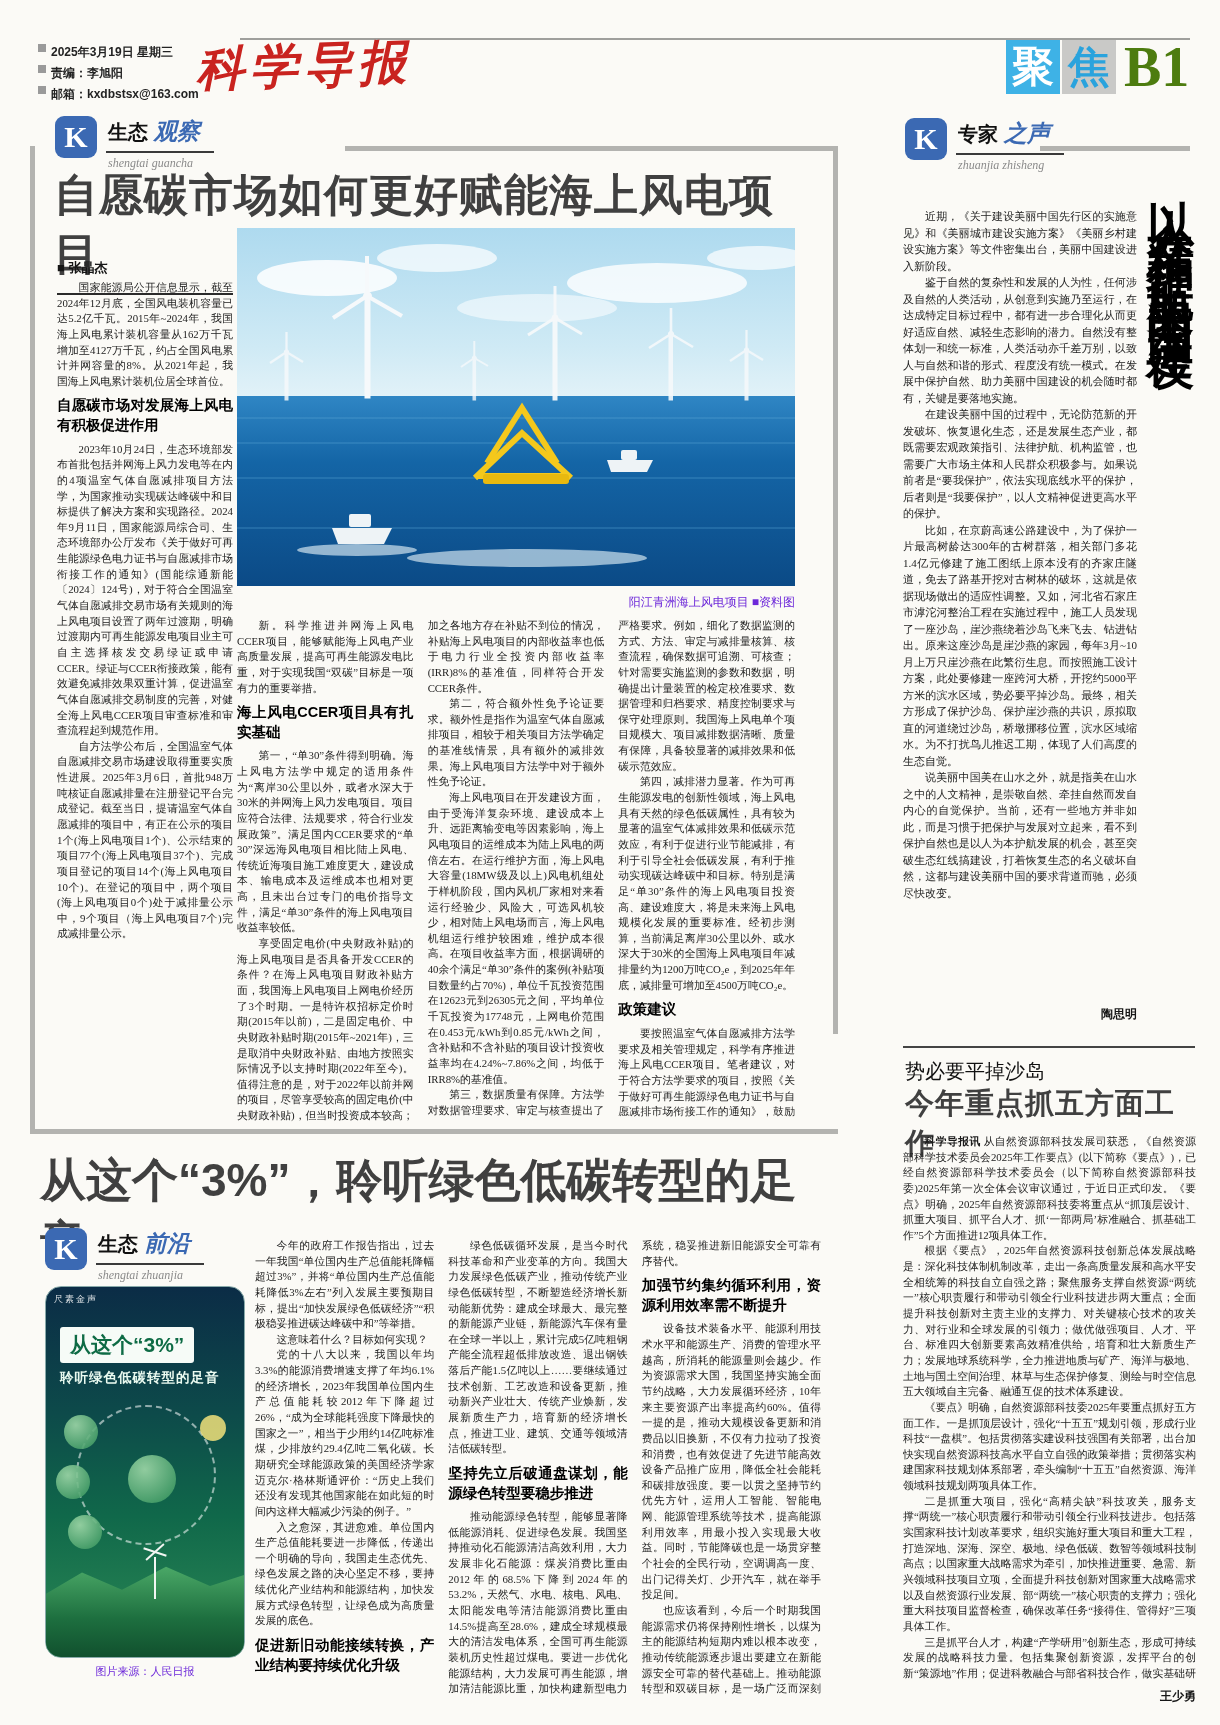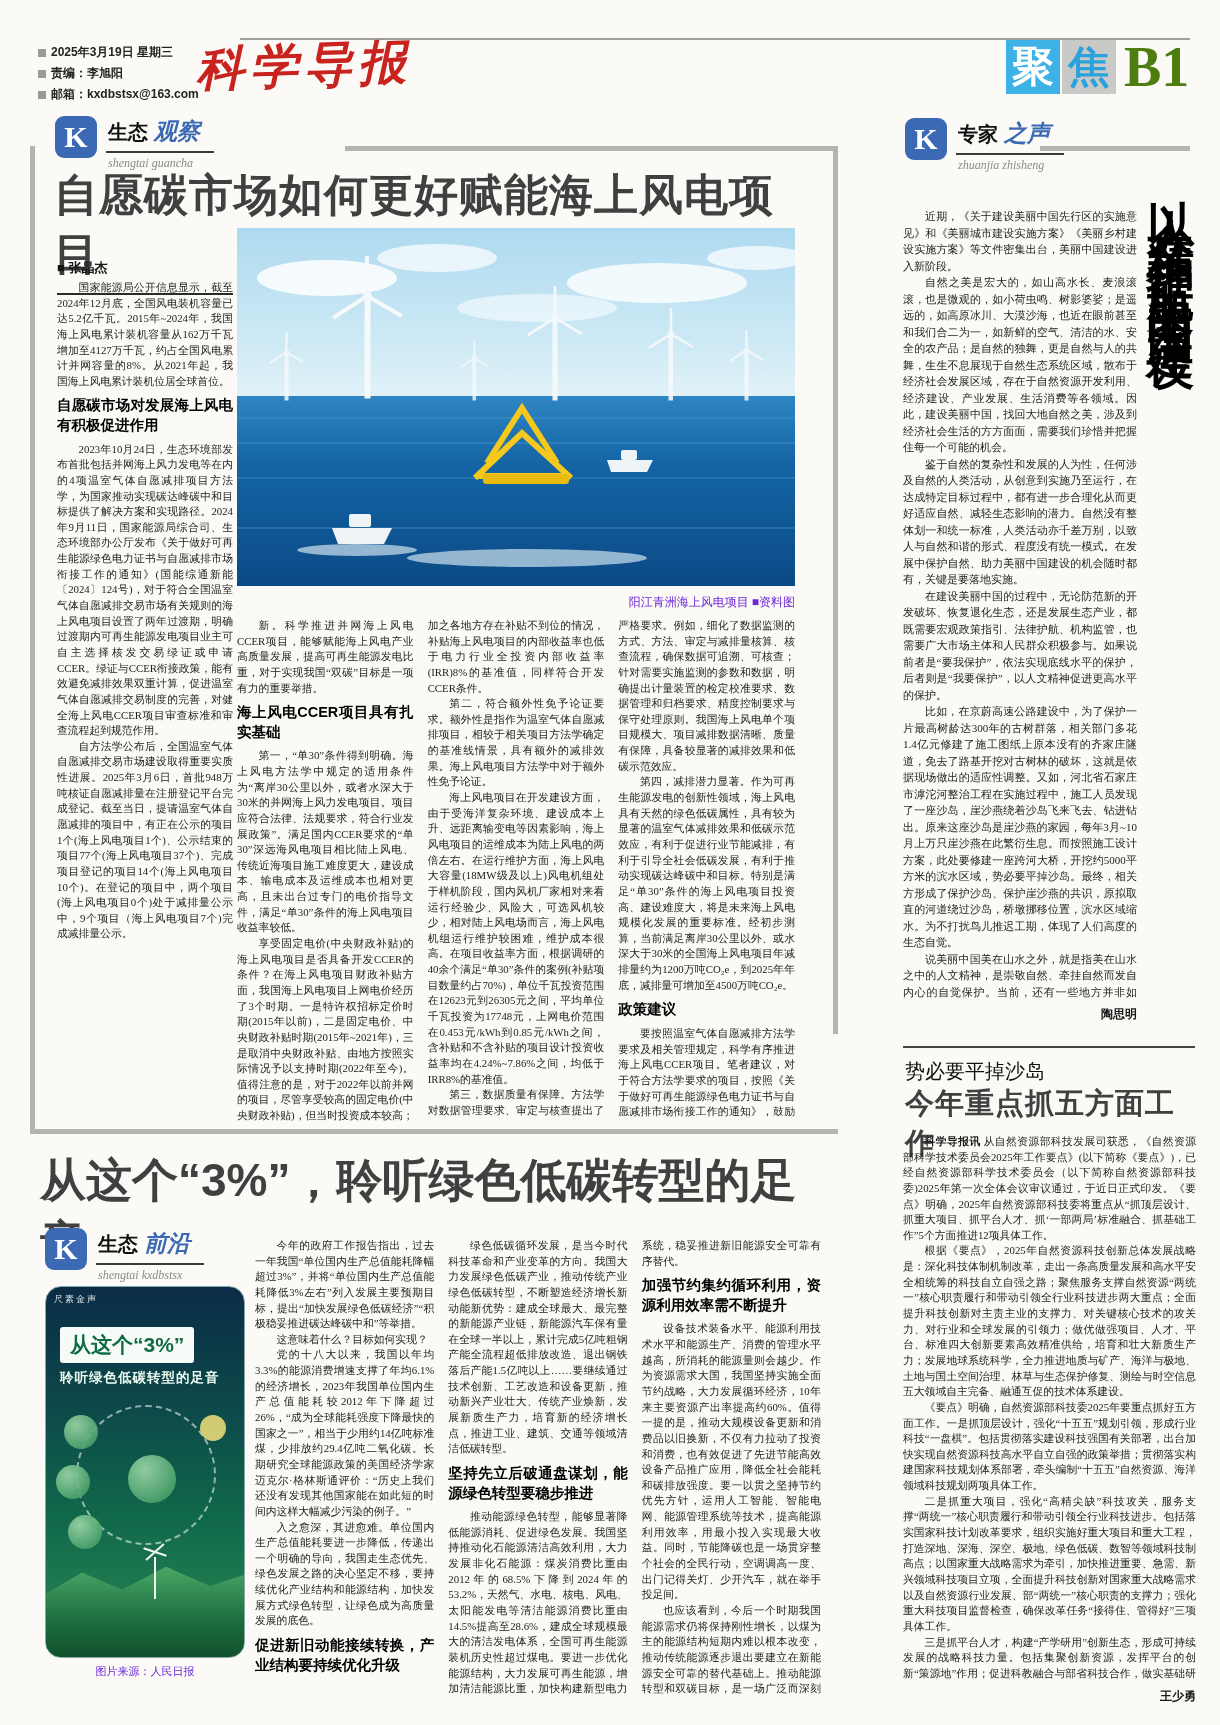--- a/index.html
+++ b/index.html
@@ -5,21 +5,21 @@
   * { margin:0; padding:0; box-sizing:border-box; }
   html,body { background:#e8e8e4; }
   .page { position:relative; width:1220px; height:1725px; margin:0 auto;
           background:#fbfaf6; overflow:hidden; color:#161616;
           font-family:"Liberation Serif", serif; }
   .abs { position:absolute; }
   .grybar { background:#b3b3b0; }
   
   .meta { left:38px; top:44px; width:175px; font-family:"Liberation Sans",sans-serif;
           font-size:12px; font-weight:bold; color:#222; }
-  .meta .row { display:flex; align-items:center; margin-bottom:4px; }
+  .meta .row { display:flex; margin-bottom:4px; }
   .meta .sq { width:8px; height:8px; background:#9a9a9a; margin-right:5px; flex:0 0 auto; }
   .paper-logo { left:196px; top:34px; font-size:48px; color:#c9231f; font-weight:bold;
           font-style:italic; letter-spacing:6px; transform:rotate(-2deg);
           font-family:"Liberation Serif",serif; }
   .topline { left:240px; top:38px; width:950px; height:2px; background:#9f9f9c; }
   .focus { left:1006px; top:40px; display:flex; align-items:flex-start; }
   .fbox { width:54px; height:54px; display:flex; align-items:center; justify-content:center;
           font-size:42px; font-weight:bold; font-family:"Liberation Serif",serif; }
   .fbox.b1c { background:#3eb2e6; color:#fff; }
   .fbox.b2c { background:#c9c9c7; color:#2aa3dd; margin-left:2px; }
@@ -251,21 +251,20 @@
       <div class="krow1">
         <span class="kcn">专家</span>
         <span class="kst">之声</span>
       </div>
       <div class="kpy">zhuanjia  zhisheng</div>
     </div>
   </div>
 
   <div class="abs body-txt" style="left:903px;top:208px;width:234px;height:792px;font-size:11px;line-height:1.5;">
     <p>近期，《关于建设美丽中国先行区的实施意见》和《美丽城市建设实施方案》《美丽乡村建设实施方案》等文件密集出台，美丽中国建设进入新阶段。</p>
-    <p>自然之美是宏大的，如山高水长、麦浪滚滚，也是微观的，如小荷虫鸣、树影婆娑；是遥远的，如高原冰川、大漠沙海，也近在眼前甚至和我们合二为一，如新鲜的空气、清洁的水、安全的农产品；是自然的独舞，更是自然与人的共舞，生生不息展现于自然生态系统区域，散布于经济社会发展区域，存在于自然资源开发利用、经济建设、产业发展、生活消费等各领域。因此，建设美丽中国，找回大地自然之美，涉及到经济社会生活的方方面面，需要我们珍惜并把握住每一个可能的机会。</p>
     <p>鉴于自然的复杂性和发展的人为性，任何涉及自然的人类活动，从创意到实施乃至运行，在达成特定目标过程中，都有进一步合理化从而更好适应自然、减轻生态影响的潜力。自然没有整体划一和统一标准，人类活动亦千差万别，以致人与自然和谐的形式、程度没有统一模式。在发展中保护自然、助力美丽中国建设的机会随时都有，关键是要落地实施。</p>
     <p>在建设美丽中国的过程中，无论防范新的开发破坏、恢复退化生态，还是发展生态产业，都既需要宏观政策指引、法律护航、机构监管，也需要广大市场主体和人民群众积极参与。如果说前者是“要我保护”，依法实现底线水平的保护，后者则是“我要保护”，以人文精神促进更高水平的保护。</p>
     <p>比如，在京蔚高速公路建设中，为了保护一片最高树龄达300年的古树群落，相关部门多花1.4亿元修建了施工图纸上原本没有的齐家庄隧道，免去了路基开挖对古树林的破坏，这就是依据现场做出的适应性调整。又如，河北省石家庄市滹沱河整治工程在实施过程中，施工人员发现了一座沙岛，崖沙燕绕着沙岛飞来飞去、钻进钻出。原来这座沙岛是崖沙燕的家园，每年3月~10月上万只崖沙燕在此繁衍生息。而按照施工设计方案，此处要修建一座跨河大桥，开挖约5000平方米的滨水区域，势必要平掉沙岛。最终，相关方形成了保护沙岛、保护崖沙燕的共识，原拟取直的河道绕过沙岛，桥墩挪移位置，滨水区域缩水。为不打扰鸟儿推迟工期，体现了人们高度的生态自觉。</p>
     <p>说美丽中国美在山水之外，就是指美在山水之中的人文精神，是崇敬自然、牵挂自然而发自内心的自觉保护。当前，还有一些地方并非如此，而是习惯于把保护与发展对立起来，看不到保护自然也是以人为本护航发展的机会，甚至突破生态红线搞建设，打着恢复生态的名义破坏自然，这都与建设美丽中国的要求背道而驰，必须尽快改变。</p>
 
   </div>
   <div class="abs author" style="left:903px;top:1006px;width:234px;">陶思明</div>
 
   <div class="abs vhead" style="left:1140px;top:162px;height:810px;">以人文精神护航美丽中国建设</div>
 
@@ -285,21 +284,21 @@
 
   <div class="abs h1main" style="left:40px;top:1150px;width:782px;font-size:46px;letter-spacing:0px;">从这个“3%”，聆听绿色低碳转型的足音</div>
 
   <div class="abs kicker" style="left:45px;top:1228px;">
     <div class="kbox">K</div>
     <div class="ktxt">
       <div class="krow1">
         <span class="kcn">生态</span>
         <span class="kst">前沿</span>
       </div>
-      <div class="kpy">shengtai  kxdbstsx</div>
+      <div class="kpy">shengtai  zhuanjia</div>
     </div>
   </div>
 
   <div class="abs poster" style="left:45px;top:1286px;border-radius:16px;">
     <div class="ptag">尺素金声</div>
     <div class="pt1">从这个“3%”</div>
     <div class="pt2">聆听绿色低碳转型的足音</div>
     <div class="ring"></div>
     <div class="sun"></div>
     <div class="dot" style="left:18px;top:128px;"></div>

